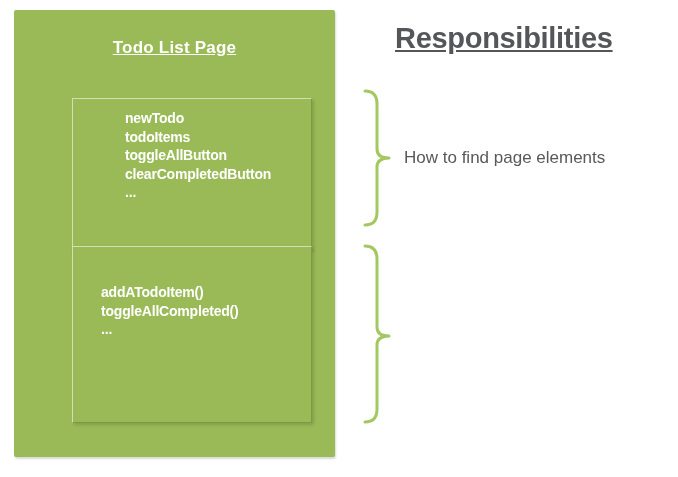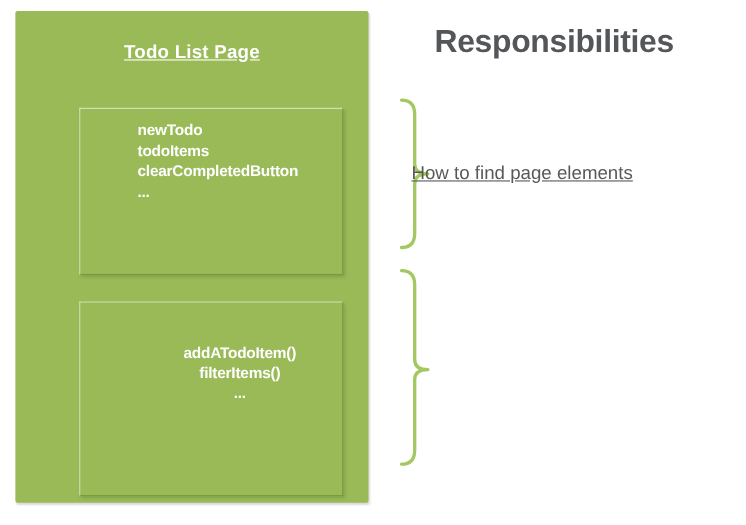--- a/index.html
+++ b/index.html
@@ -43,76 +43,78 @@
   .member-box {
     position: absolute;
     left: 58px;
     width: 240px;
     background: #99BA57;
     border: 1px solid;
     border-color: rgba(255,255,255,0.55) rgba(70,95,25,0.35) rgba(70,95,25,0.35) rgba(255,255,255,0.55);
     box-shadow: 2px 2px 3px rgba(0,0,0,0.14);
   }
   .member-box.elements { top: 88px;  height: 152px; padding: 10px 0 12px 52px; }
-  .member-box.actions  { top: 264px; height: 177px; padding: 36px 0 0 52px; text-align: center; }
+  .member-box.actions  { top: 236px; height: 177px; padding: 36px 0 0 28px; }
 
   .member-row {
     color: #ffffff;
     font-size: 14px;
     font-weight: 700;
     letter-spacing: -0.2px;
     line-height: 18.5px;
     white-space: nowrap;
   }
 
   
   .responsibilities-heading {
     position: absolute;
     left: 395px;
     top: 22px;
     color: #55565A;
     font-size: 29px;
     font-weight: 700;
     letter-spacing: -0.3px;
     white-space: nowrap;
+    text-decoration: underline;
   }
 
   .brace { position: absolute; left: 362px; }
   .brace svg { display: block; }
   .brace-1 { top: 88px; }
   .brace-2 { top: 243px; }
 
   .annotation-label {
     position: absolute;
     color: #595959;
     font-size: 17px;
     line-height: 20px;
     white-space: nowrap;
   }
-  .annotation-label.first  { left: 374px; top: 148px; text-decoration: underline; }
+  .annotation-label.first  { left: 404px; top: 148px; }
   .annotation-label.second { left: 397px; top: 325px; }
 </style>
 </head>
 <body>
 
 <div class="slide">
 
   <div class="panel">
     <div class="panel-title">Todo List Page</div>
 
     <div class="member-box elements">
       <div class="member-row">newTodo</div>
       <div class="member-row">todoItems</div>
+      <div class="member-row">toggleAllButton</div>
       <div class="member-row">clearCompletedButton</div>
       <div class="member-row">...</div>
     </div>
 
     <div class="member-box actions">
       <div class="member-row">addATodoItem()</div>
-      <div class="member-row">filterItems()</div>
+      <div class="member-row">toggleAllCompleted()</div>
       <div class="member-row">...</div>
     </div>
   </div>
 
   <div class="responsibilities-heading">Responsibilities</div>
 
   <div class="brace brace-1">
     <svg width="30" height="140" viewBox="0 0 30 140" xmlns="http://www.w3.org/2000/svg">
       <path d="M3,3 Q15,3 15,16 L15,61 Q15,70 27,70 Q15,70 15,79 L15,124 Q15,137 3,137" fill="none" stroke="#A4C861" stroke-width="3" stroke-linecap="round" stroke-linejoin="round"></path>
     </svg>

